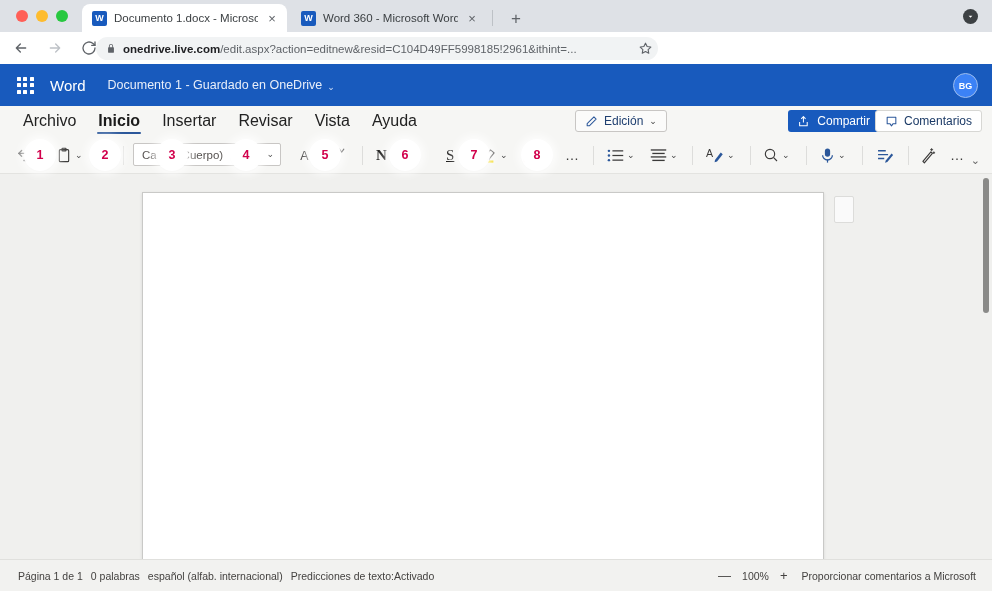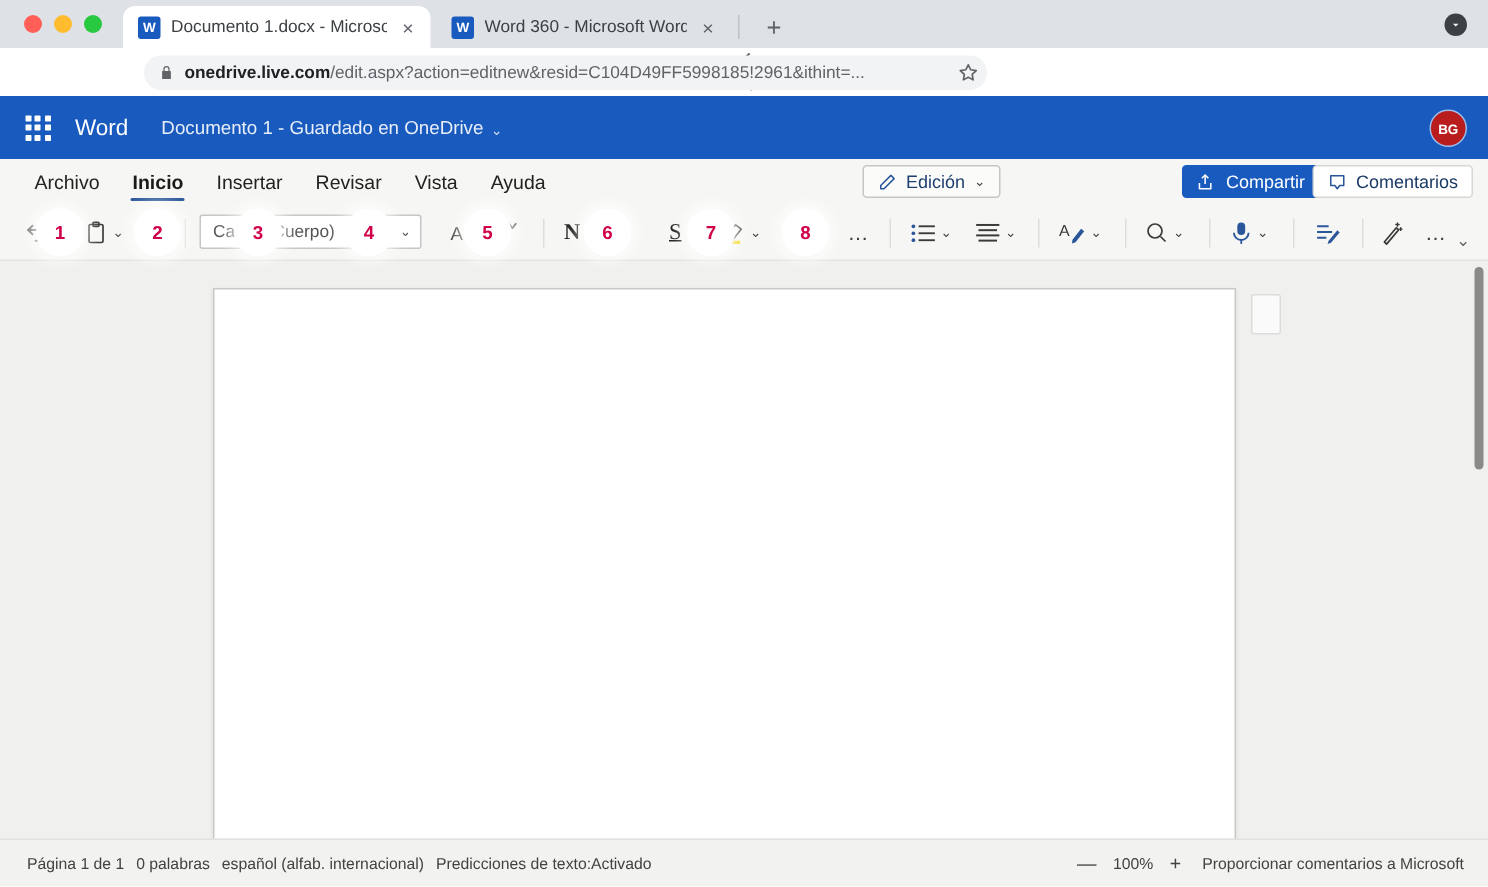--- a/index.html
+++ b/index.html
@@ -65,21 +65,21 @@
     position: absolute; right: 14px; top: 9px;
     width: 15px; height: 15px; border-radius: 50%;
     background: #3c4043;
     display: flex; align-items: center; justify-content: center;
   }
   .chrome-dot svg { width: 9px; height: 9px; }
 
   .browser-toolbar {
     position: absolute; top: 32px; left: 0; width: 992px; height: 32px;
     background: #ffffff;
-    display: flex; align-items: center; flex-direction: column;
+    display: flex; align-items: center;
   }
   .nav-btn {
     width: 26px; height: 26px; margin-left: 8px;
     display: flex; align-items: center; justify-content: center;
     color: #5f6368;
   }
   .nav-btn.disabled { color: #bdc1c6; }
   .nav-btn svg { width: 16px; height: 16px; }
   .omnibox {
     position: absolute; left: 96px; top: 5px;
@@ -121,35 +121,35 @@
     position: absolute; left: 376px; top: 9px;
     width: 400px; height: 25px;
     background: #e9eef7; border-radius: 3px;
     display: flex; align-items: center; gap: 9px; padding: 0 10px;
   }
   .search-box .mag { width: 13px; height: 13px; color: #1b4e9b; }
   .search-box .ph { font-size: 11.5px; color: #2b3a55; }
   .avatar {
     position: absolute; right: 14px; top: 9px;
     width: 25px; height: 25px; border-radius: 50%;
-    background: #b91c1c; border: 1.5px solid #9cbcec;
+    background: #3b82f6; border: 1.5px solid #9cbcec;
     color: #fff; font-size: 9px; font-weight: bold;
     display: flex; align-items: center; justify-content: center;
   }
 
   
   .ribbon-tabs {
     position: absolute; top: 106px; left: 0; width: 992px; height: 30px;
     background: #f6f6f4;
     display: flex; align-items: center;
   }
   .rtab {
     position: relative; height: 30px; padding: 0 11px;
     display: flex; align-items: center;
-    font-size: 13px; color: #222;
+    font-size: 16px; color: #222;
   }
   .rtab.selected { font-weight: bold; color: #1b1b1b; }
   .rtab.selected::after {
     content: ""; position: absolute; left: 10px; right: 10px; bottom: 2px;
     height: 2.5px; background: #2b579a; border-radius: 2px;
   }
   .edit-pill {
     position: absolute; left: 575px; top: 4px;
     height: 22px; padding: 0 9px;
     border: 1px solid #c8c6c4; border-radius: 3px; background: #fbfbfa;

